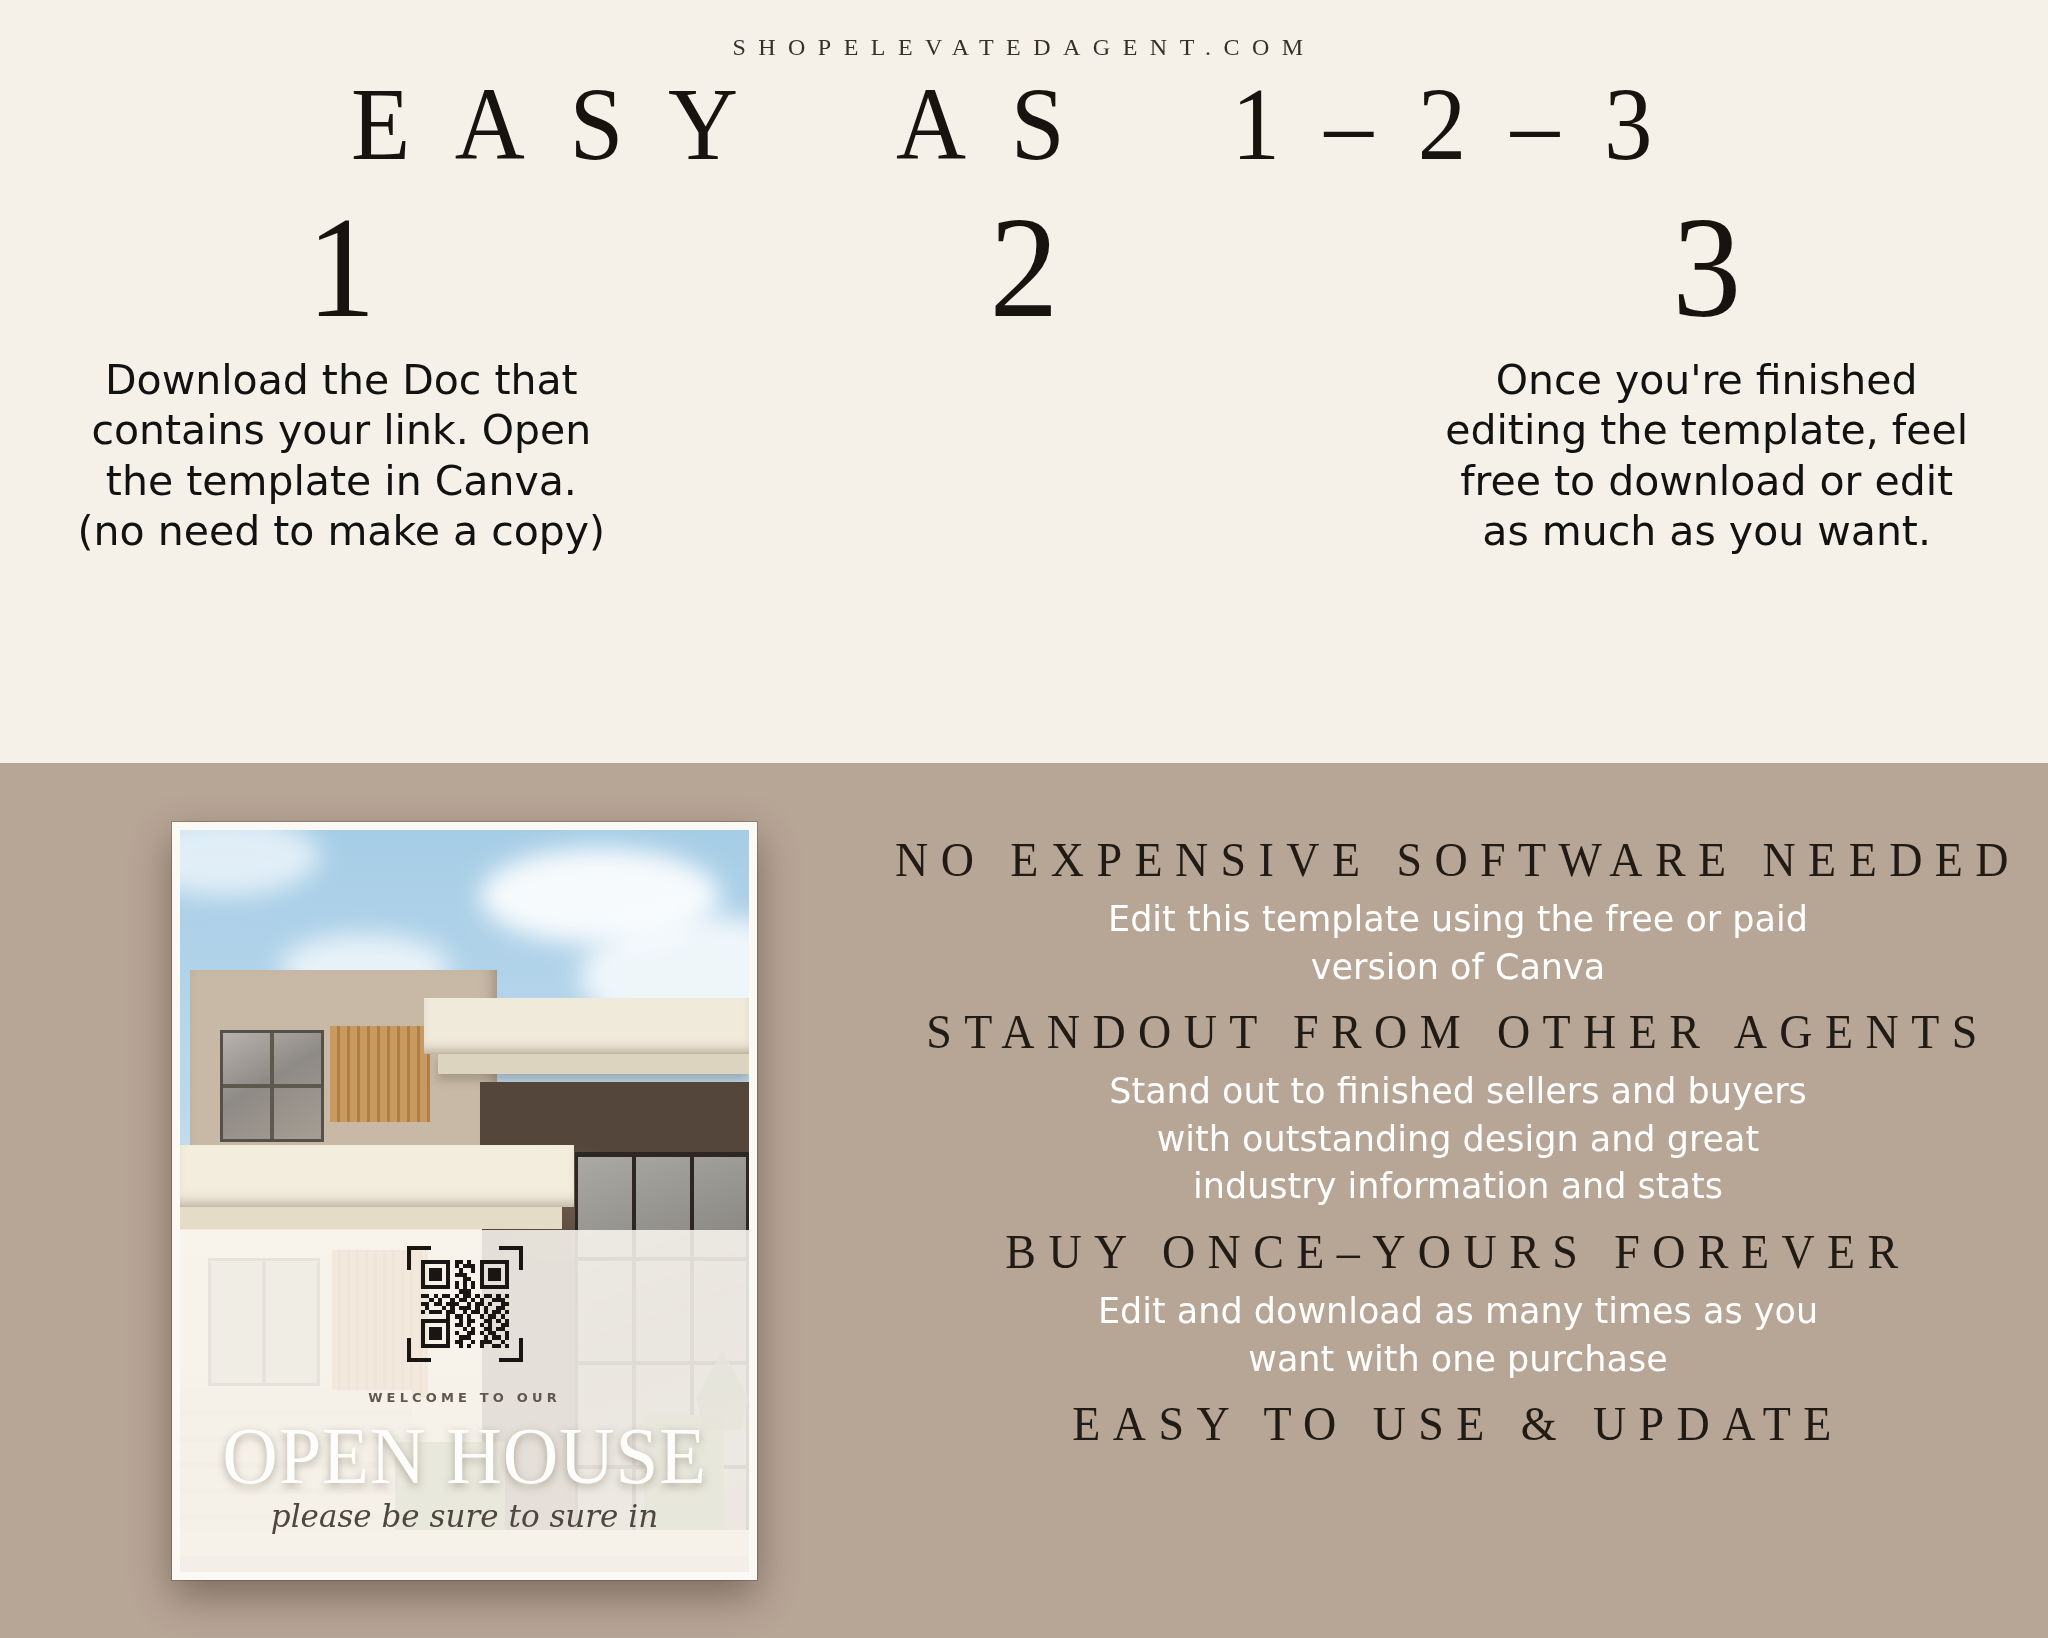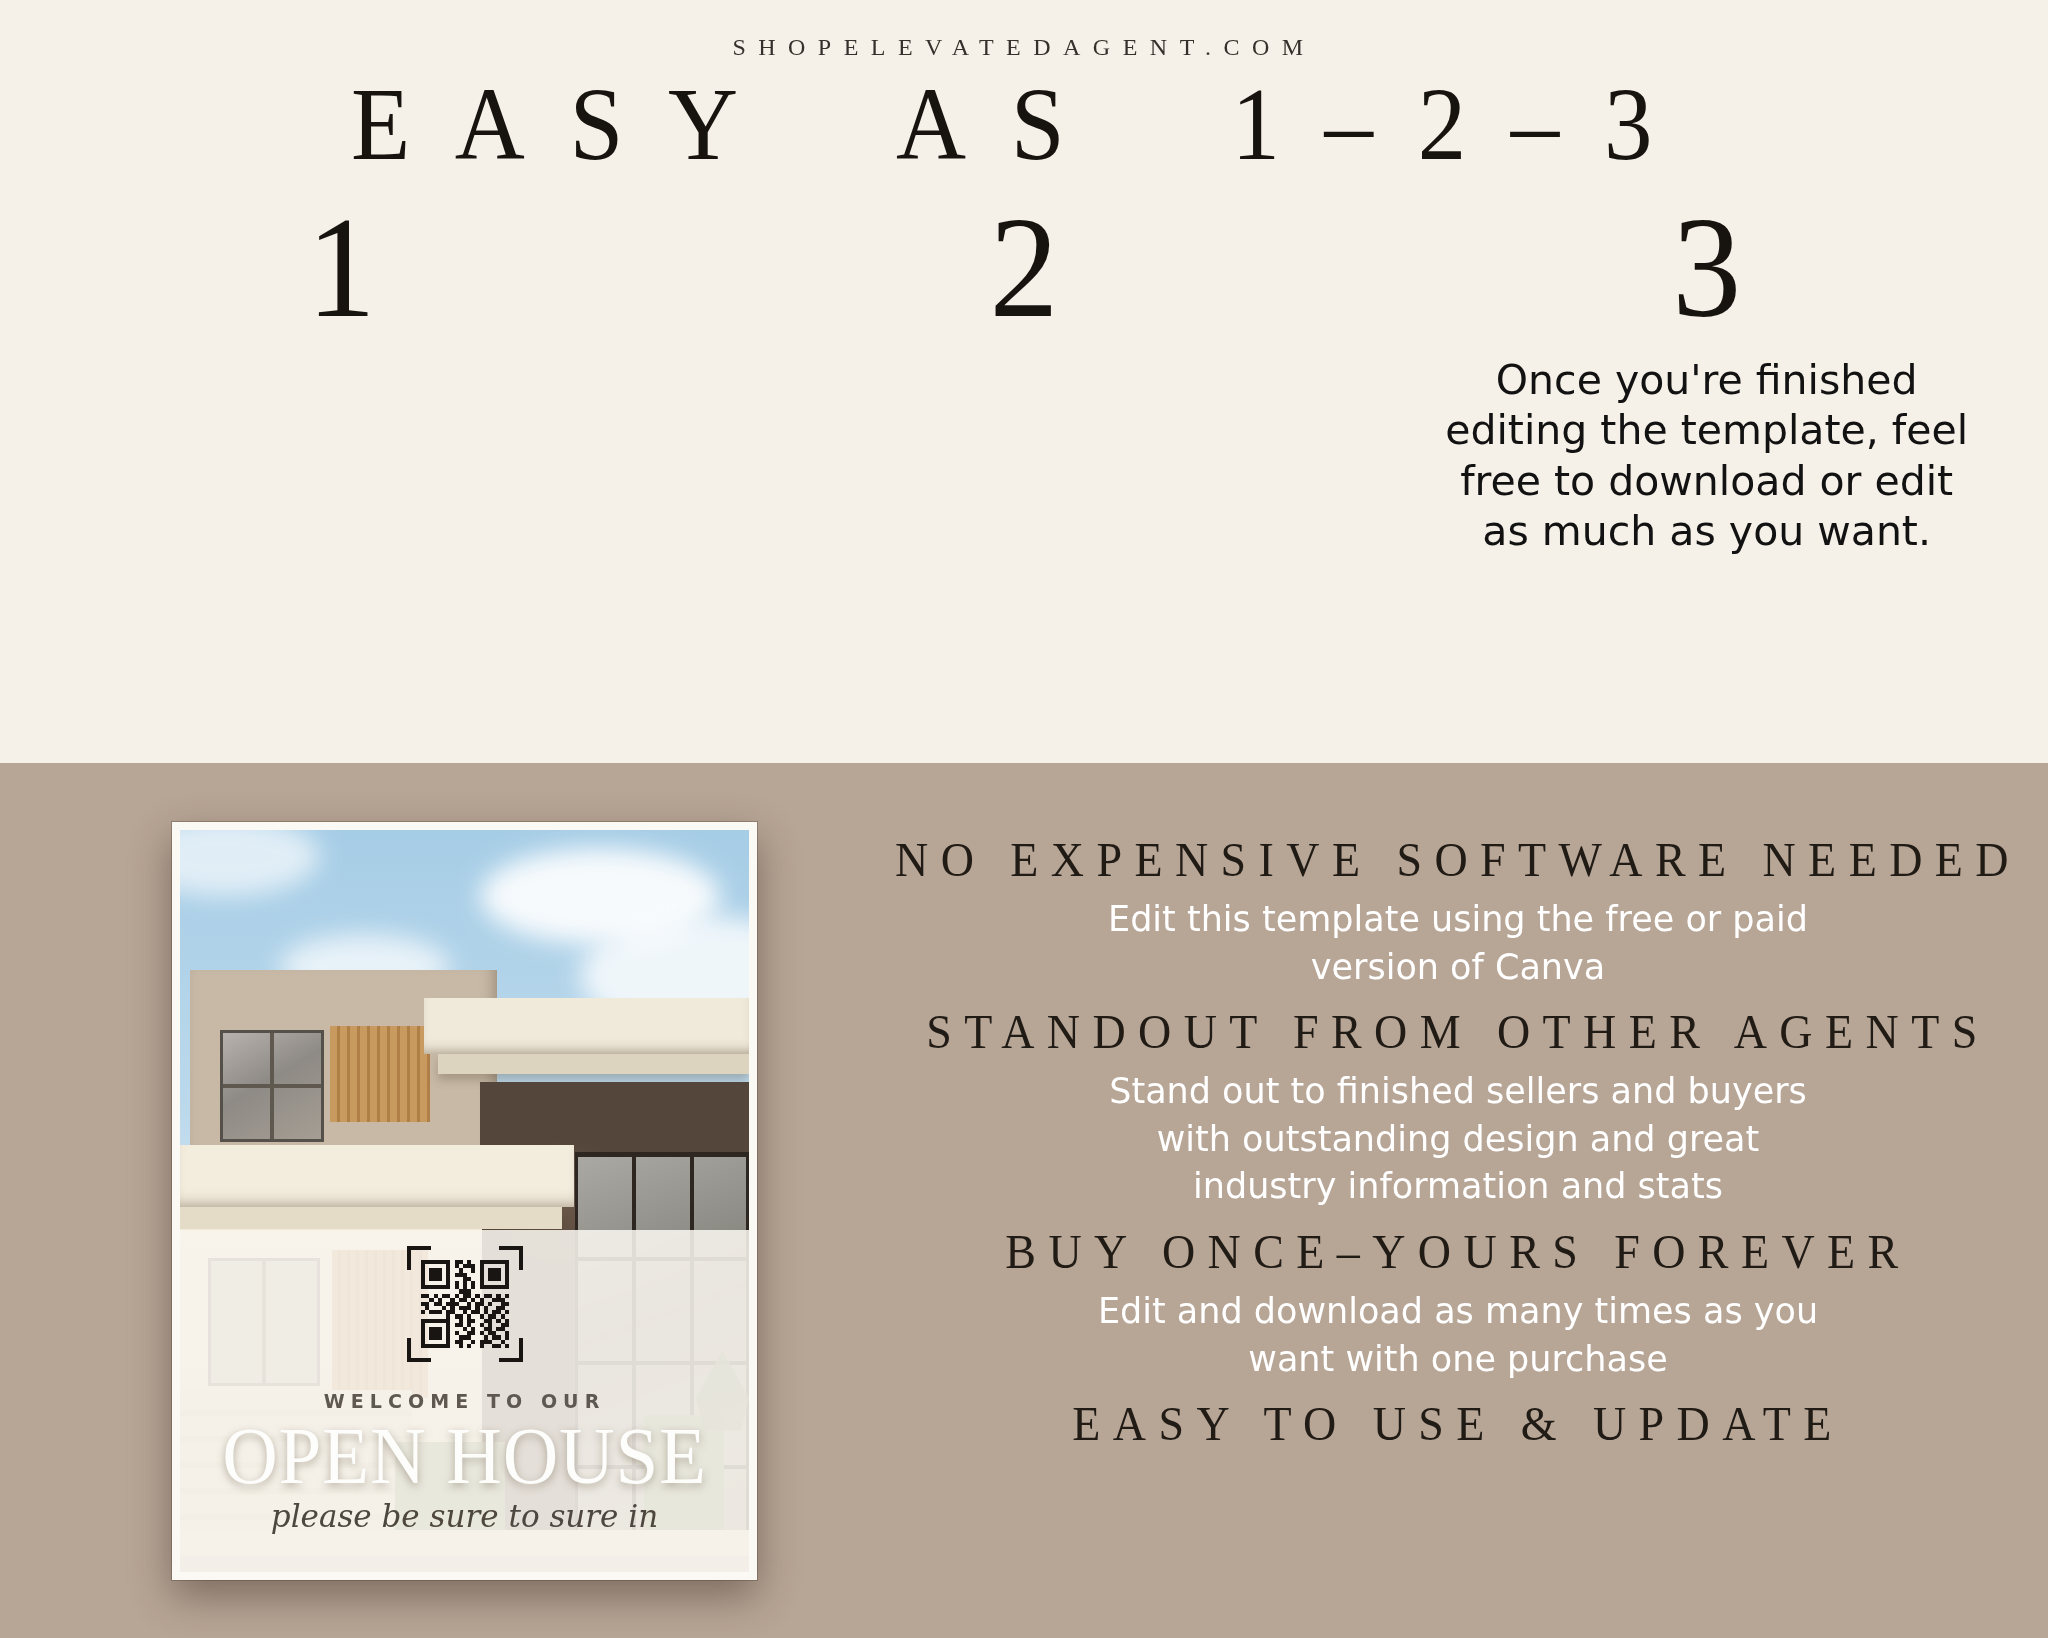--- a/index.html
+++ b/index.html
@@ -91,21 +91,21 @@
   .overlay{position:absolute;left:0;top:400px;right:0;bottom:0;
     background:rgba(248,245,238,0.88);}
   .qr-frame{position:absolute;left:50%;top:16px;width:116px;height:116px;transform:translateX(-50%);}
   .qr-corner{position:absolute;width:24px;height:24px;border:0 solid #181512;}
   .qr-corner.tl{left:0;top:0;border-top-width:4px;border-left-width:4px;}
   .qr-corner.tr{right:0;top:0;border-top-width:4px;border-right-width:4px;}
   .qr-corner.bl{left:0;bottom:0;border-bottom-width:4px;border-left-width:4px;}
   .qr-corner.br{right:0;bottom:0;border-bottom-width:4px;border-right-width:4px;}
   .qr-svg{position:absolute;left:50%;top:50%;width:88px;height:88px;transform:translate(-50%,-50%);}
   .flyer-welcome{position:absolute;left:0;top:160px;width:100%;text-align:center;
-    font-size:19px;font-weight:bold;letter-spacing:0.32em;color:#5e5851;}
+    font-size:13px;font-weight:bold;letter-spacing:0.32em;color:#5e5851;}
   .flyer-title{position:absolute;left:0;top:182px;width:100%;text-align:center;margin:0;
     font-family:"Liberation Serif",serif;font-weight:normal;font-size:77px;
     letter-spacing:0.01em;color:#fdfdfb;text-shadow:0 3px 8px rgba(125,113,95,.55);
     transform:scaleY(1.04);}
   .flyer-tagline{position:absolute;left:0;top:268px;width:100%;text-align:center;
     font-family:"DejaVu Serif",serif;font-style:italic;font-size:31px;color:#4d473f;}
 
   
   .benefits{position:absolute;left:878px;top:70px;width:1160px;text-align:center;}
   .benefit{margin-bottom:14px;}
@@ -118,20 +118,24 @@
 
 <div class="canvas">
 
   <section class="top">
     <div class="site-url">SHOPELEVATEDAGENT.COM</div>
     <h1 class="hero-title">EASY AS 1–2–3</h1>
 
     <div class="steps">
       <div class="step">
         <div class="step-number">1</div>
+        <p class="step-text">Download the Doc that
+contains your link. Open
+the template in Canva.
+(no need to make a copy)</p>
       </div>
       <div class="step">
         <div class="step-number">2</div>
       </div>
       <div class="step">
         <div class="step-number">3</div>
         <p class="step-text">Once you're finished
 editing the template, feel
 free to download or edit
 as much as you want.</p>

